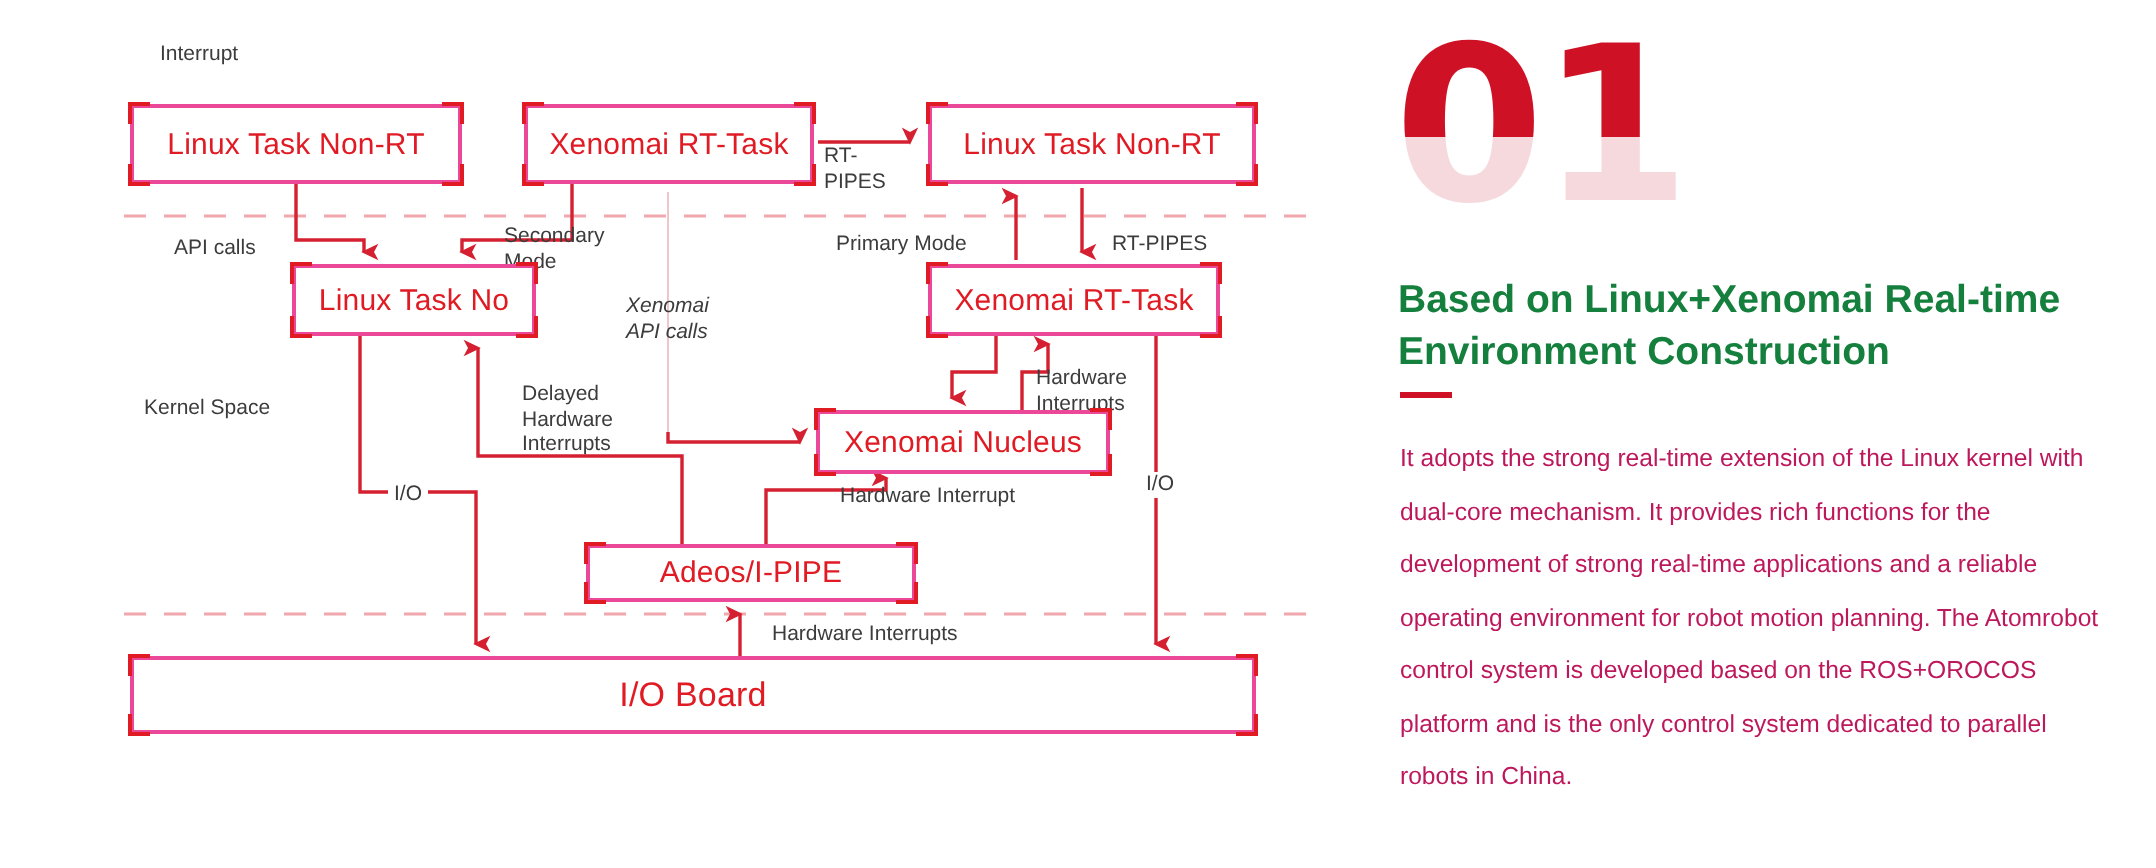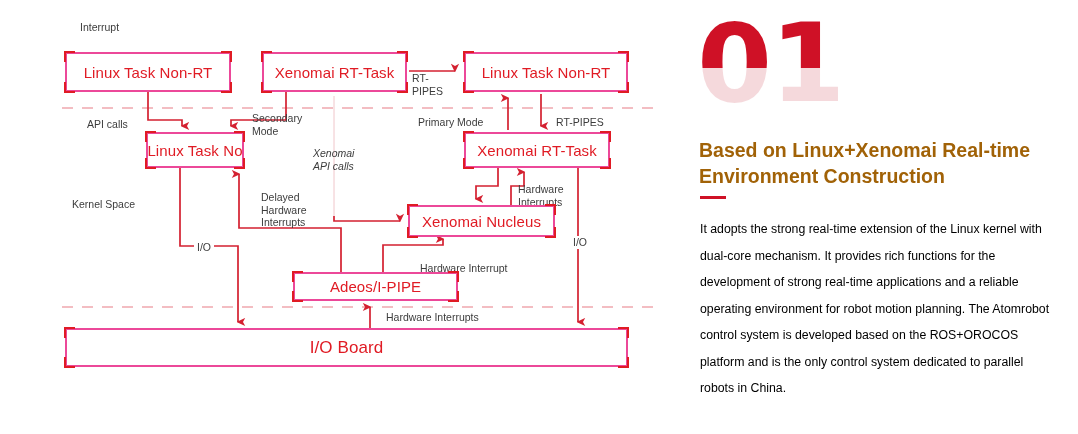--- a/index.html
+++ b/index.html
@@ -82,36 +82,36 @@
     background-clip: text;
     color: transparent;
     font-family: "DejaVu Sans", sans-serif;
   }
   #heading {
     position: absolute;
     left: 2px; top: 137px;
     width: 360px;
     font-size: 19.5px;
     line-height: 26px;
-    color: #a16207;
+    color: #15803d;
     font-weight: 600;
   }
   #rule {
     position: absolute;
     left: 3px; top: 196px;
     width: 26px; height: 2.5px;
     background: #cf1126;
   }
   #para {
     position: absolute;
     left: 3px; top: 216px;
     width: 356px;
     font-size: 12.3px;
     line-height: 26.5px;
-    color: #000000;
+    color: #be185d;
   }
 </style>
 </head>
 <body>
 
 <div id="diagram">
 
   <svg width="680" height="434">
     <defs>
       <marker id="ah" markerWidth="9" markerHeight="9" refX="4.5" refY="7.6" orient="auto" markerUnits="userSpaceOnUse">
@@ -166,21 +166,21 @@
   <div class="lbl" style="left:556px; top:116px;">RT-PIPES</div>
   <div class="lbl" style="left:313px; top:147px;font-style:italic;">Xenomai
 API calls</div>
   <div class="lbl" style="left:518px; top:183px;">Hardware
 Interrupts</div>
   <div class="lbl" style="left:261px; top:191px;">Delayed
 Hardware
 Interrupts</div>
   <div class="lbl" style="left:194px; top:241px; background:#fff; padding:0 3px;">I/O</div>
   <div class="lbl" style="left:570px; top:236px; background:#fff; padding:0 3px;">I/O</div>
-  <div class="lbl" style="left:420px; top:262px;">Hardware Interrupt</div>
+  <div class="lbl" style="left:420px; top:242px;">Hardware Interrupt</div>
   <div class="lbl" style="left:386px; top:311px;">Hardware Interrupts</div>
 
   <div class="nodewrap" style="left:65px; top:52px; width:166px; height:40px;">
     <div class="node">Linux Task Non-RT</div>
     <span class="c tl"></span>
     <span class="c tr"></span>
     <span class="c bl"></span>
     <span class="c br"></span>
   </div>
 
@@ -193,21 +193,21 @@
   </div>
 
   <div class="nodewrap" style="left:464px; top:52px; width:164px; height:40px;">
     <div class="node">Linux Task Non-RT</div>
     <span class="c tl"></span>
     <span class="c tr"></span>
     <span class="c bl"></span>
     <span class="c br"></span>
   </div>
 
-  <div class="nodewrap" style="left:146px; top:132px; width:98px; height:36px;">
+  <div class="nodewrap" style="left:146px; top:132px; width:122px; height:36px;">
     <div class="node">Linux Task No</div>
     <span class="c tl"></span>
     <span class="c tr"></span>
     <span class="c bl"></span>
     <span class="c br"></span>
   </div>
 
   <div class="nodewrap" style="left:464px; top:132px; width:146px; height:36px;">
     <div class="node">Xenomai RT-Task</div>
     <span class="c tl"></span>

